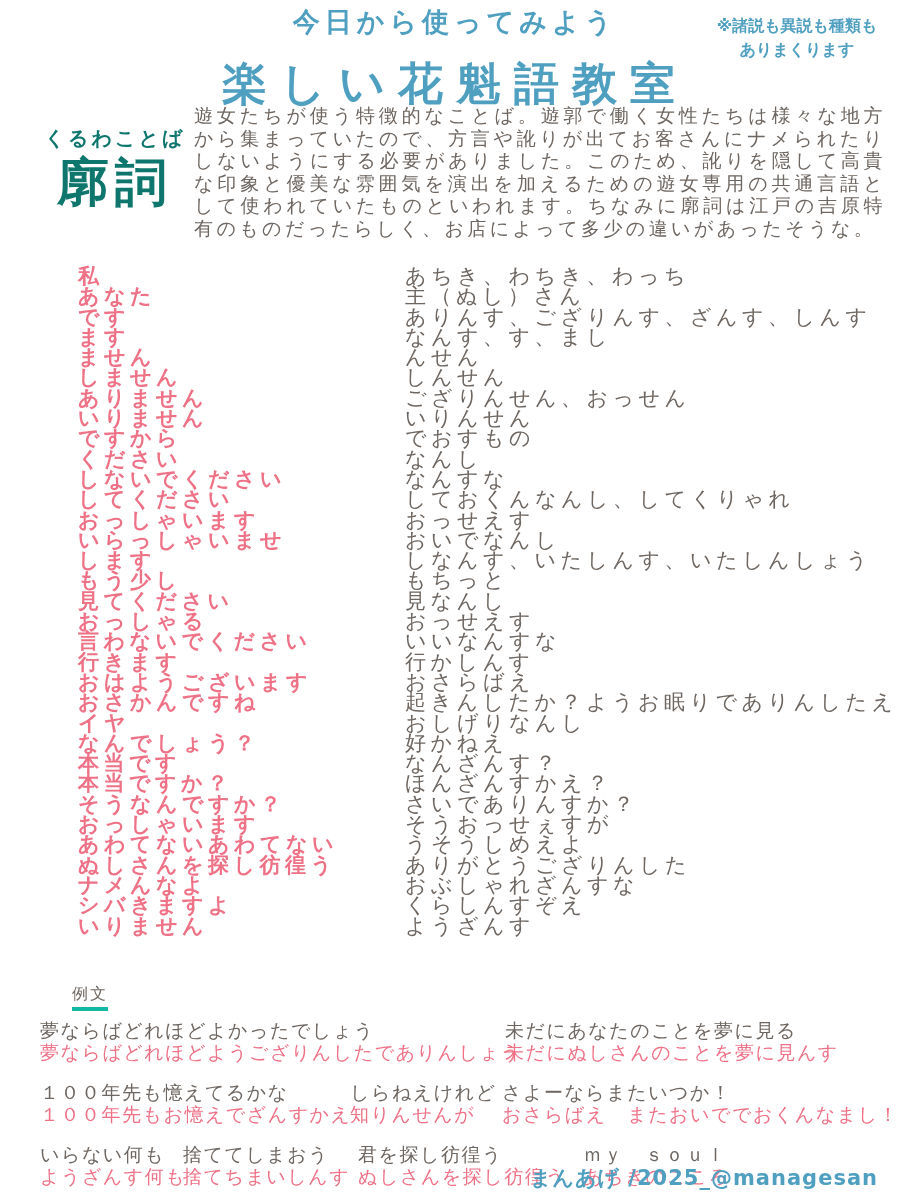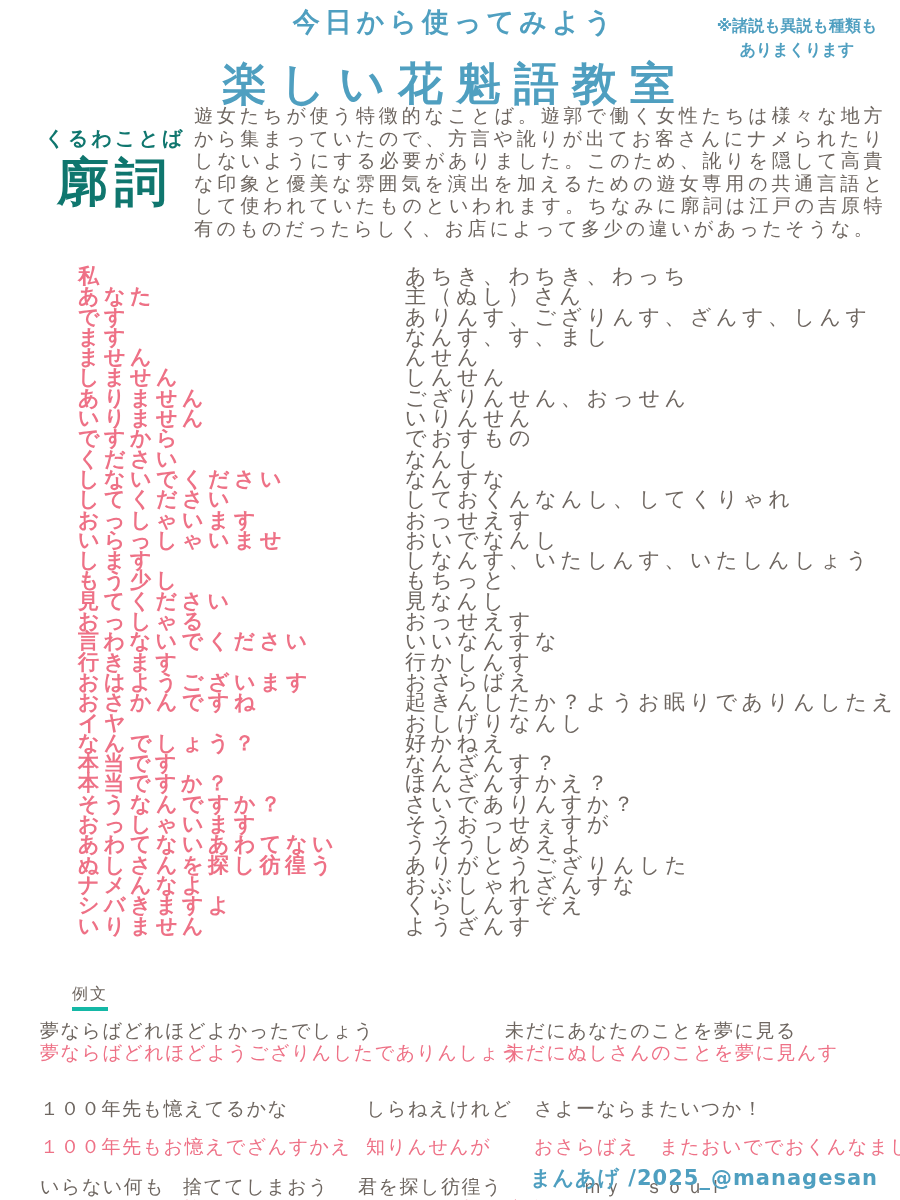--- a/index.html
+++ b/index.html
@@ -34,21 +34,21 @@
   .examples{position:absolute;left:40px;top:982px;width:850px;color:#6e6660;}
   .examples-heading{
     font-size:16px;letter-spacing:2px;line-height:24px;display:inline-block;
     border-bottom:4px solid #14b8a6;padding-bottom:1px;margin-left:32px;
   }
   .example-group{display:grid;margin-top:8px;}
   .example-group span{font-size:19px;letter-spacing:1.5px;line-height:22px;white-space:nowrap;overflow:visible;}
   .m-line{color:#6e6660;}
   .k-line{color:#ee7186;}
   .g0{grid-template-columns:465px 1fr;}
-  .g1{grid-template-columns:310px 152px 1fr;margin-top:34px;gap:16px;}
+  .g1{grid-template-columns:310px 152px 1fr;margin-top:18px;}
   .g2{grid-template-columns:143px 175px 225px 1fr;margin-top:18px;}
   
   .credit{
     position:absolute;right:22px;top:1164px;color:#4f9fc0;
     font-size:21px;font-weight:bold;letter-spacing:1px;
   }
 </style>
 </head>
 <body>
 

